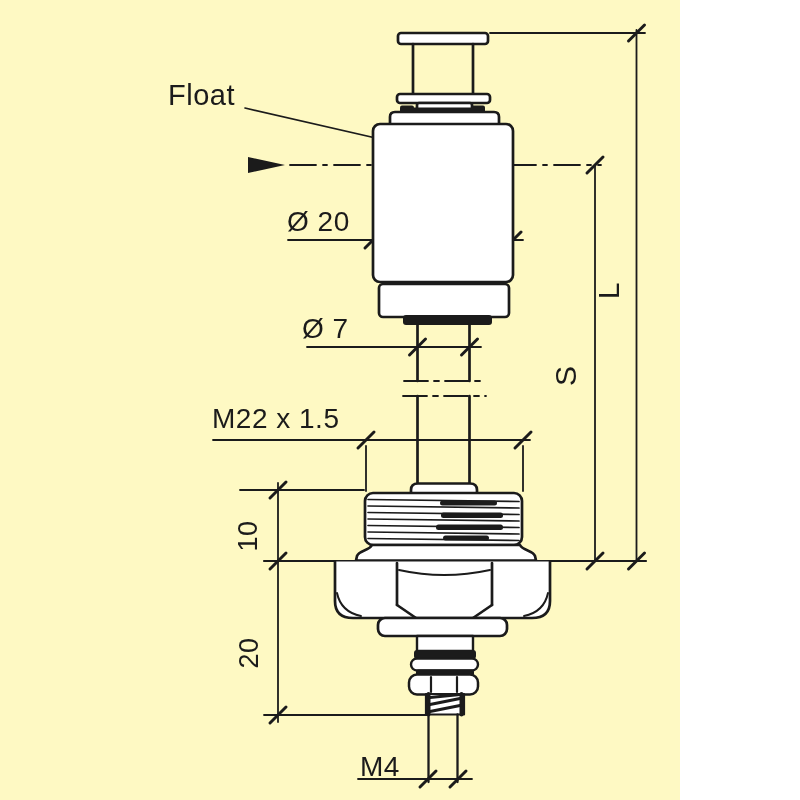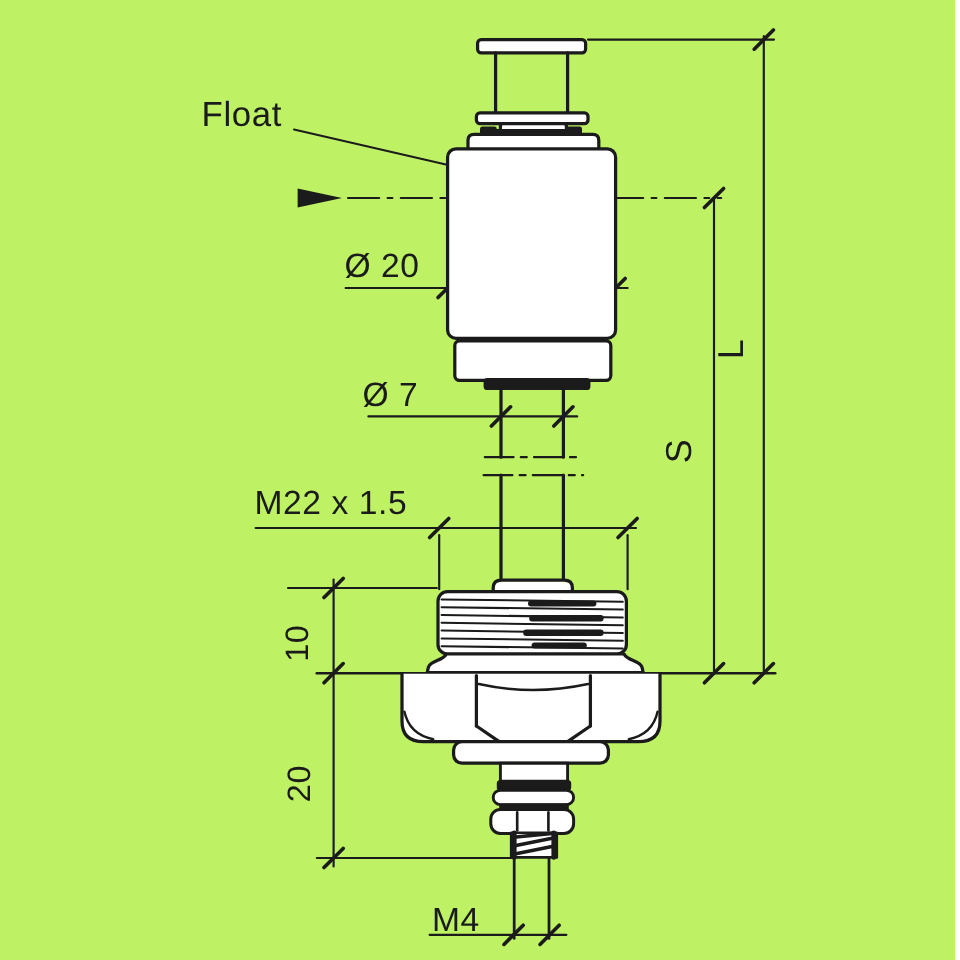--- a/index.html
+++ b/index.html
@@ -1,16 +1,16 @@
 <!DOCTYPE html>
 <html><head>
 <meta charset="utf-8">
 <style>
   html,body{margin:0;padding:0;background:#ffffff;}
-  .page{position:relative;width:796px;height:800px;background:#bef264;overflow:hidden;}
+  .page{position:relative;width:680px;height:800px;background:#fef9c3;overflow:hidden;}
   svg{display:block;}
   .part{fill:#ffffff;stroke:#1b1b1b;stroke-width:2.7;stroke-linejoin:round;stroke-linecap:round;}
   .partline{fill:none;stroke:#1b1b1b;stroke-width:2.7;stroke-linecap:round;}
   .thin{fill:none;stroke:#1b1b1b;stroke-width:1.7;stroke-linecap:round;}
   .dim{fill:none;stroke:#1b1b1b;stroke-width:1.8;stroke-linecap:round;}
   .solid{fill:#1b1b1b;stroke:none;}
   .lbl{font-family:"Liberation Sans","DejaVu Sans",sans-serif;font-size:28px;fill:#1b1b1b;letter-spacing:0.5px;}
   .lbl-big{font-family:"Liberation Sans","DejaVu Sans",sans-serif;font-size:30px;fill:#1b1b1b;}
   .tickline{stroke:#1b1b1b;stroke-width:3;stroke-linecap:round;}
 </style>

